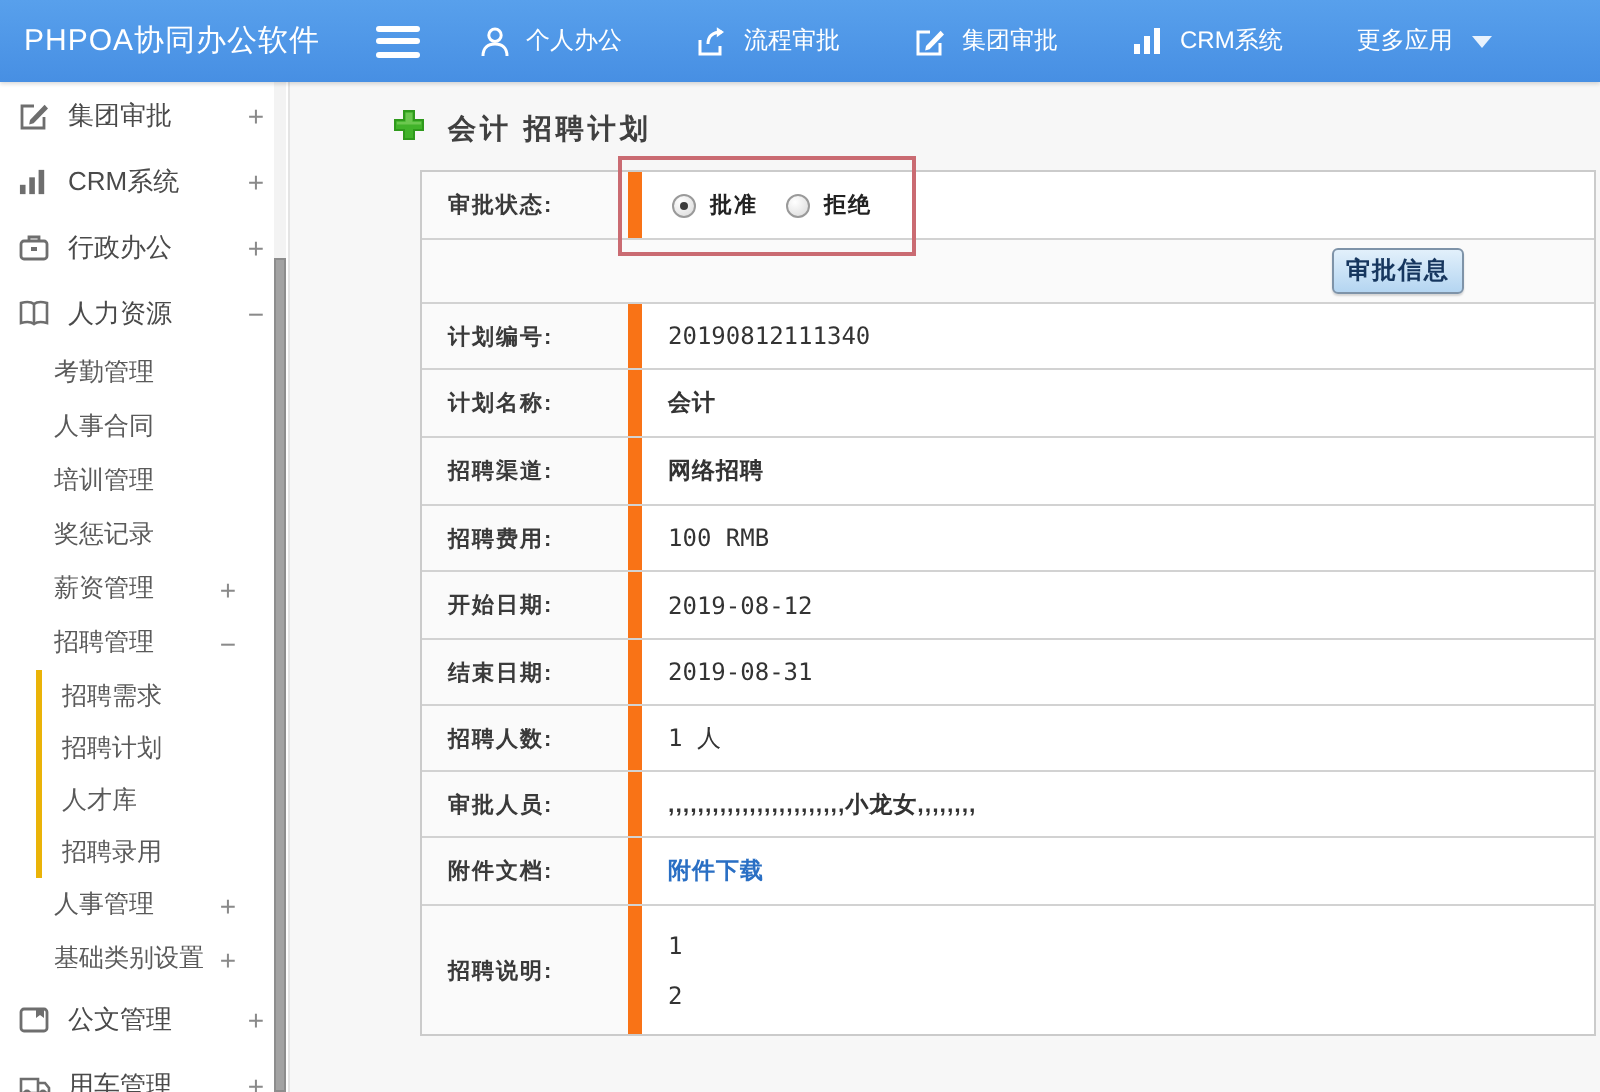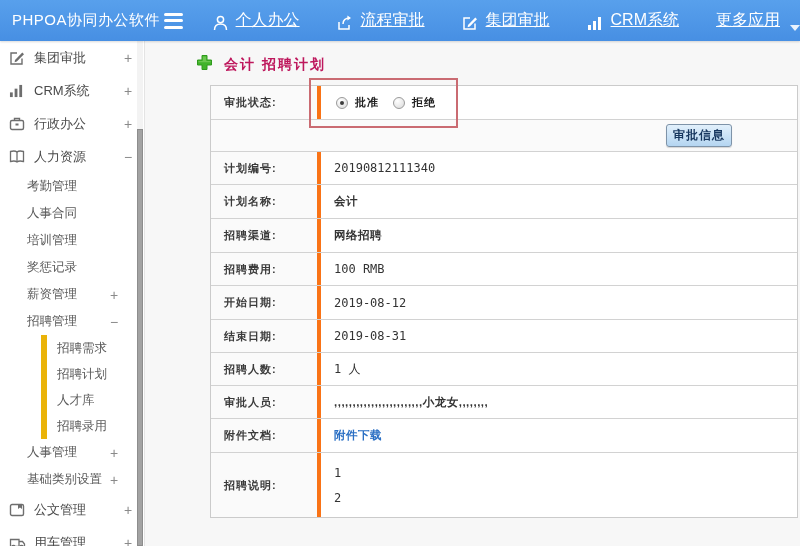--- a/index.html
+++ b/index.html
@@ -12,53 +12,53 @@
     position:absolute; top:0; left:0; width:800px; height:41px;
     background:linear-gradient(to bottom,#58a0ec,#478fe3);
     display:flex; align-items:center; color:#fff;
     box-shadow:0 1px 2px rgba(0,0,0,.15);
     z-index:5;
   }
   .logo { width:188px; padding-left:12px; font-size:15px; font-weight:normal; letter-spacing:.5px; }
   .burger { width:22px; height:16px; display:flex; flex-direction:column; justify-content:space-between; cursor:pointer; margin-right:30px; }
   .burger span { display:block; height:3px; background:#fff; border-radius:2px; }
   .nav { display:flex; align-items:center; gap:37px; }
-  .nav-item { display:flex; align-items:flex-end; gap:8px; font-size:16px; cursor:pointer; white-space:nowrap;text-decoration:underline; }
+  .nav-item { display:flex; align-items:center; gap:8px; font-size:12px; cursor:pointer; white-space:nowrap; }
   .nav-item svg { display:block; }
   .caret { width:0; height:0; border-left:5px solid transparent; border-right:5px solid transparent; border-top:6px solid #e8f2fd; margin-left:2px; }
 
   
   .sidebar {
     position:absolute; top:41px; left:0; width:145px; height:505px;
     background:#fff; border-right:1px solid #e4e4e4;
   }
   .menu-item { height:33px; display:flex; align-items:center; padding:0 10px 0 9px; color:#4a4a4a; font-size:13px; cursor:pointer; }
   .menu-item .mi-icon { width:17px; margin-right:8px; color:#6e6e6e; display:flex; align-items:center; }
   .menu-item .mi-label { flex:1; }
   .expander { color:#8a8a8a; font-size:14px; font-weight:normal; width:12px; text-align:center; }
   .submenu .menu-item { height:27px; padding-left:27px; font-size:12.5px; color:#5a5a5a; }
   .submenu .expander { margin-right:14px; }
-  .subsubmenu { margin-left:41px; border-left:6px solid #eab308; }
+  .subsubmenu { margin-left:18px; border-left:3px solid #eab308; }
   .subsubmenu .menu-item { height:26px; padding-left:10px; font-size:12.5px; color:#5a5a5a; }
   .scrollbar-track { position:absolute; top:0; right:1px; width:6px; height:505px; background:#f3f3f3; }
   .scrollbar-thumb { position:absolute; top:88px; right:1px; width:6px; height:417px; background:#a3a3a3; border:1px solid #8d8d8d; }
 
   
   .main { position:absolute; top:41px; left:146px; width:654px; height:505px; background:#f7f7f7; }
   .page-title-row { position:absolute; top:13px; left:50px; display:flex; align-items:center; gap:11px; }
-  .page-title { font-size:14px; font-weight:bold; color:#be185d; letter-spacing:2px; }
+  .page-title { font-size:14px; font-weight:bold; color:#404040; letter-spacing:2px; }
 
   .detail-table {
     position:absolute; top:44px; left:64px; width:588px;
     border:1px solid #cbcbcb; background:#fff;
   }
   .trow { display:flex; border-bottom:1px solid #d2d2d2; }
   .trow:last-child { border-bottom:none; }
   .tlabel {
-    width:110px; background:#fafafa; border-right:4px solid #f97316;
+    width:110px; background:#fafafa; border-right:7px solid #f97316;
     padding:0 16px 0 13px; display:flex; align-items:center;
     font-size:11px; font-weight:bold; color:#3a3a3a; letter-spacing:1px;
   }
   .tvalue { flex:1; padding:0 0 0 13px; display:flex; align-items:center; font-size:12px; color:#333; background:#fff; }
   .mono { font-family:"DejaVu Sans Mono", monospace; font-size:12px; }
   .bold-val { font-weight:bold; font-size:11.5px; letter-spacing:.5px; }
   .h35{height:34px} .h33{height:32px} .h34{height:33px} .h65{height:64px}
 
   .radio-group { display:flex; align-items:center; gap:14px; padding-left:2px;justify-content:center; }
   .radio-opt { display:flex; align-items:center; gap:7px; font-size:11px; font-weight:bold; color:#222; letter-spacing:1px; cursor:pointer; }

